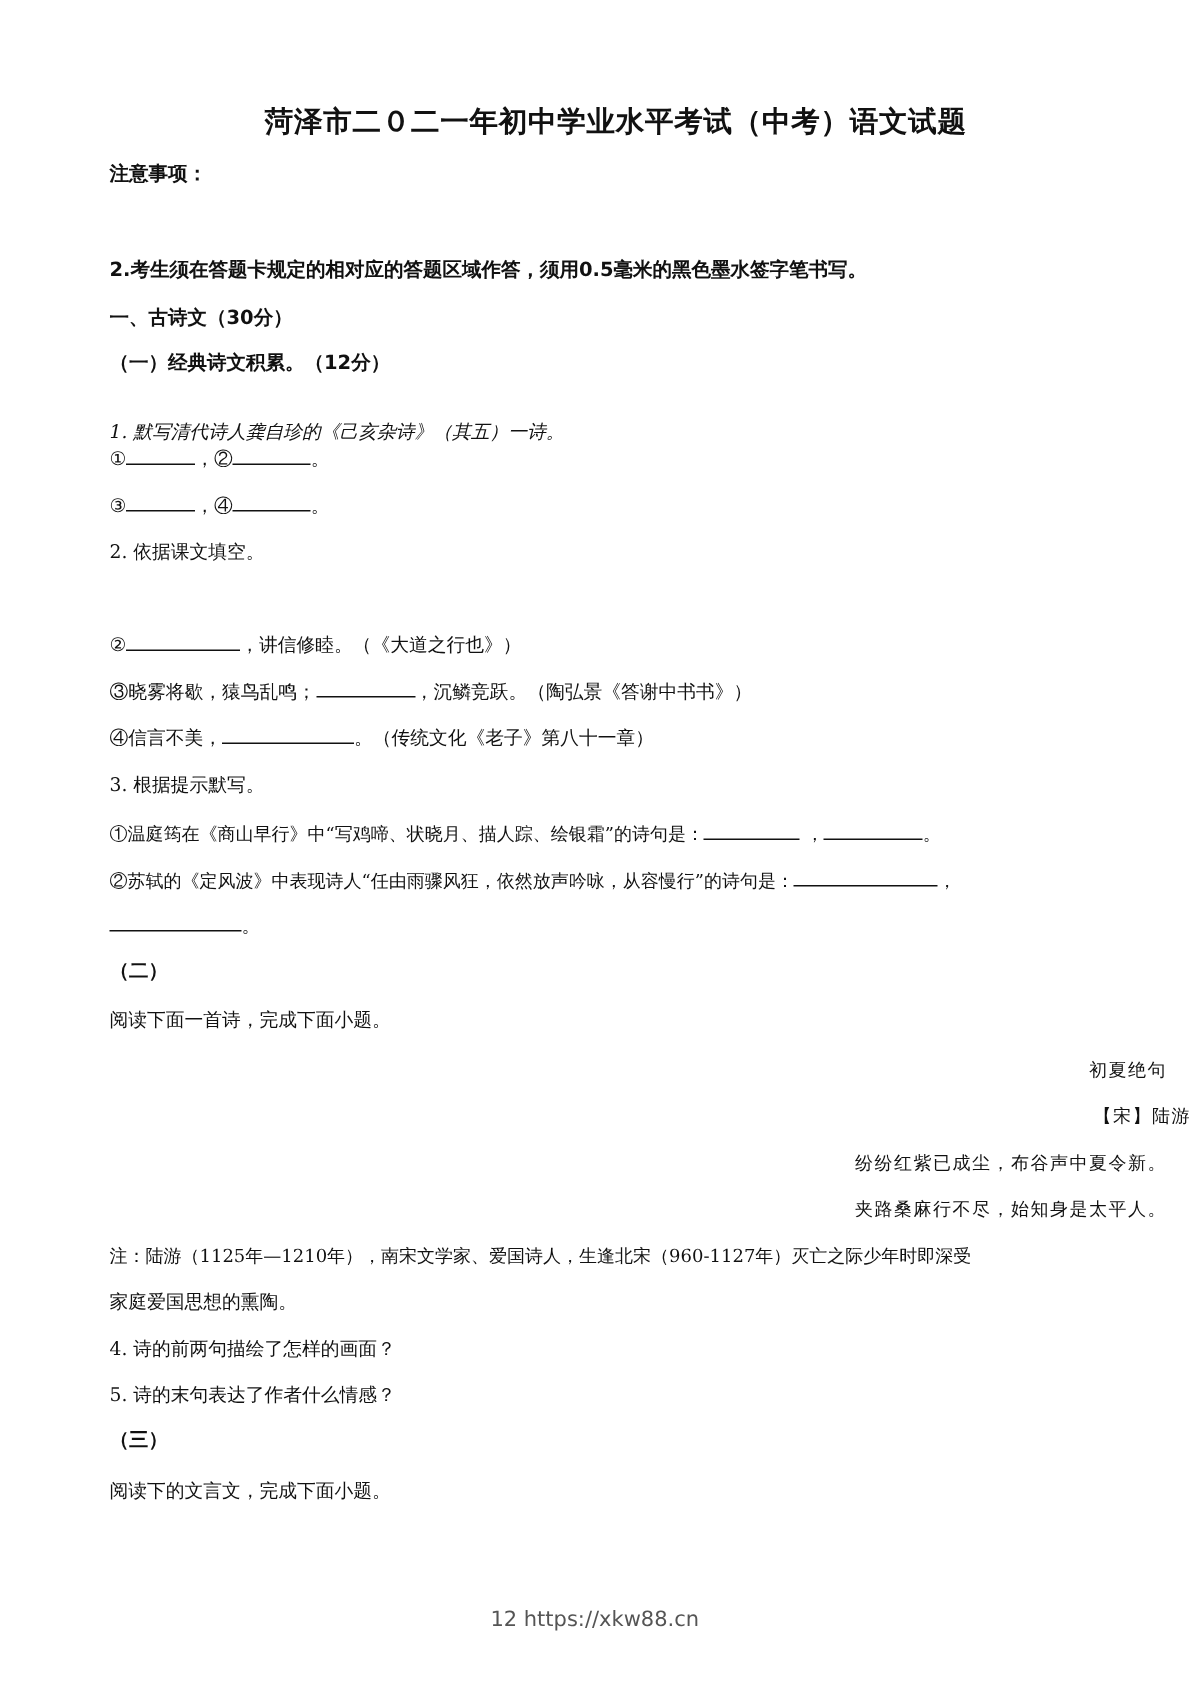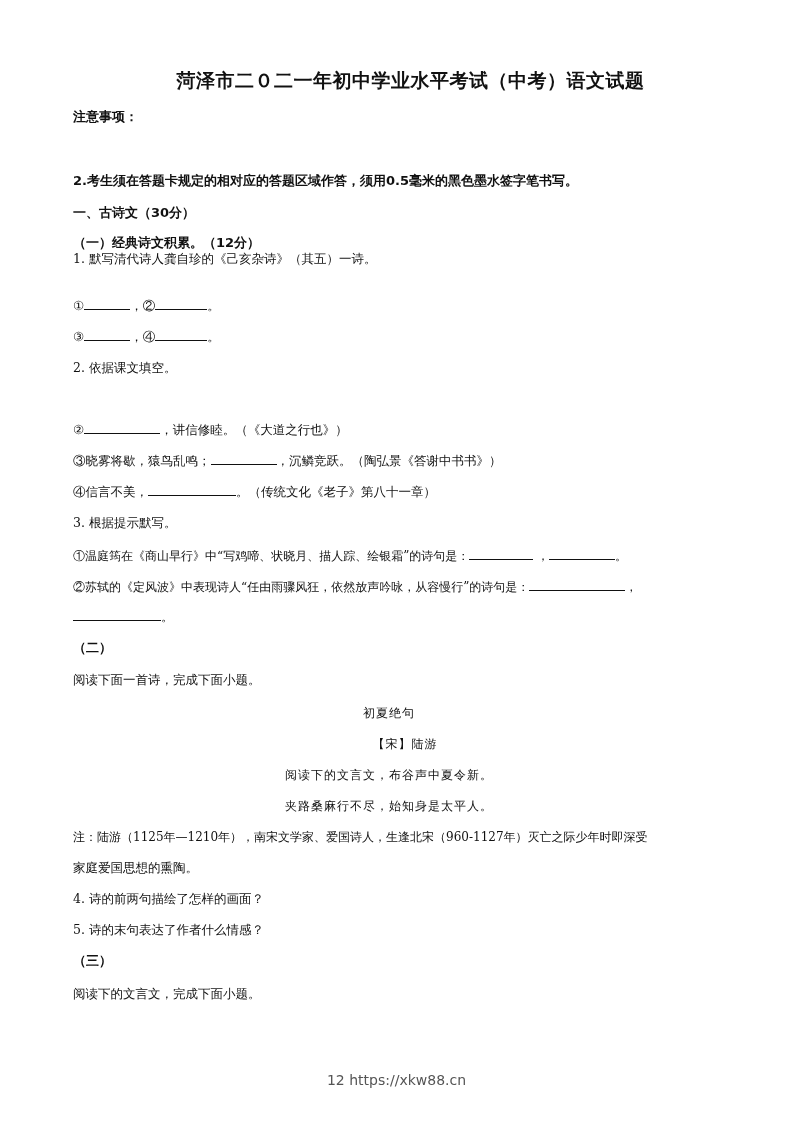--- a/index.html
+++ b/index.html
@@ -1,39 +1,39 @@
 <!DOCTYPE html>
 <html><head>
 <meta charset="utf-8">
 <style>
   html, body { margin: 0; padding: 0; background: #ffffff; }
   body { width: 793px; height: 1122px; position: relative; overflow: hidden; color: #111; font-family: "DejaVu Serif", "Liberation Serif", serif; }
   .page { position: absolute; left: 0; top: 0; width: 793px; height: 1122px; }
   .title { position: absolute; left: 0; width: 793px; top: 68px; text-align: center; font-family: "DejaVu Sans", "Liberation Sans", sans-serif; font-weight: bold; font-size: 19px; letter-spacing: 0.5px; padding-left: 14px; }
   .line { position: absolute; left: 73px; white-space: nowrap; font-size: 12.5px; line-height: 18px; }
   .bold { font-weight: bold; font-family: "DejaVu Sans", "Liberation Sans", sans-serif; font-size: 13px; }
-  .center { left: 0; width: 778px; text-align: center; }
+  .center { left: 0; width: 778px; text-align: right; }
   .poem { font-size: 12px; letter-spacing: 1px; }
   .blank { display: inline-block; border-bottom: 1px solid #111; height: 12px; vertical-align: baseline; }
   .footer { position: absolute; left: 0; width: 793px; top: 1072px; text-align: center; font-family: "DejaVu Sans", "Liberation Sans", sans-serif; font-size: 14px; color: #555; }
 </style>
 </head>
 <body>
 
 <div class="page">
 
   <div class="title">菏泽市二０二一年初中学业水平考试（中考）语文试题</div>
 
   <div class="line bold" style="top:108px;">注意事项：</div>
   <div class="line bold" style="top:172px;">2.考生须在答题卡规定的相对应的答题区域作答，须用0.5毫米的黑色墨水签字笔书写。</div>
 
   <div class="line bold" style="top:204px;">一、古诗文（30分）</div>
   <div class="line bold" style="top:234px;">（一）经典诗文积累。（12分）</div>
 
-  <div class="line" style="top:250px;">1. 默写清代诗人龚自珍的《己亥杂诗》（其五）一诗。</div>
+  <div class="line" style="top:279px;font-style:italic;">1. 默写清代诗人龚自珍的《己亥杂诗》（其五）一诗。</div>
 
   <div class="line" style="top:297px;">
     <span>①</span><span class="blank" style="width:46px;"></span><span>，</span><span>②</span><span class="blank" style="width:52px;"></span><span>。</span>
   </div>
   <div class="line" style="top:328px;">
     <span>③</span><span class="blank" style="width:46px;"></span><span>，</span><span>④</span><span class="blank" style="width:52px;"></span><span>。</span>
   </div>
 
   <div class="line" style="top:359px;">2. 依据课文填空。</div>
 
@@ -57,21 +57,21 @@
   </div>
   <div class="line" style="top:608px;">
     <span class="blank" style="width:88px;"></span><span>。</span>
   </div>
 
   <div class="line bold" style="top:639px;">（二）</div>
   <div class="line" style="top:671px;">阅读下面一首诗，完成下面小题。</div>
 
   <div class="line center poem" style="top:704px;">初夏绝句</div>
   <div class="line center poem" style="top:735px;margin-left:16px;">【宋】陆游</div>
-  <div class="line center poem" style="top:766px;">阅读下的文言文，布谷声中夏令新。</div>
+  <div class="line center poem" style="top:766px;">纷纷红紫已成尘，布谷声中夏令新。</div>
   <div class="line center poem" style="top:797px;">夹路桑麻行不尽，始知身是太平人。</div>
 
   <div class="line" style="top:828px; font-size:12px;">注：陆游（1125年—1210年），南宋文学家、爱国诗人，生逢北宋（960-1127年）灭亡之际少年时即深受</div>
   <div class="line" style="top:859px;">家庭爱国思想的熏陶。</div>
 
   <div class="line" style="top:890px;">4. 诗的前两句描绘了怎样的画面？</div>
   <div class="line" style="top:921px;">5. 诗的末句表达了作者什么情感？</div>
 
   <div class="line bold" style="top:952px;">（三）</div>
   <div class="line" style="top:985px;">阅读下的文言文，完成下面小题。</div>

